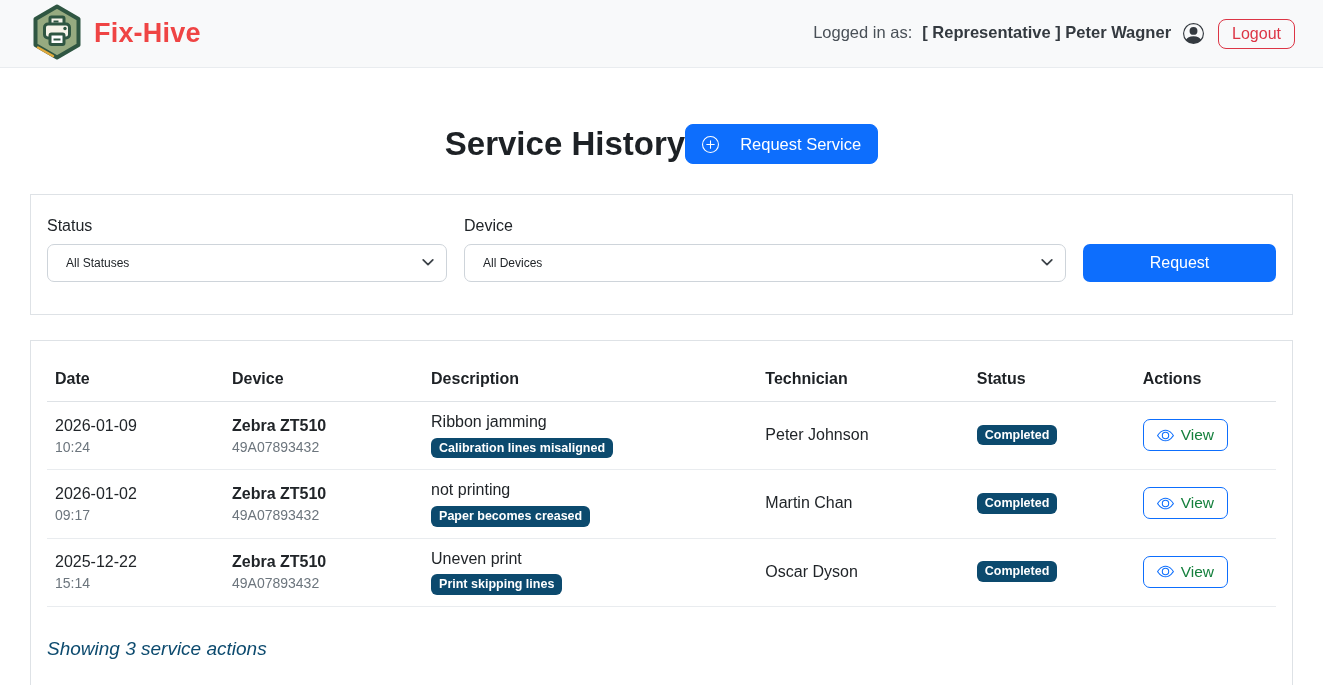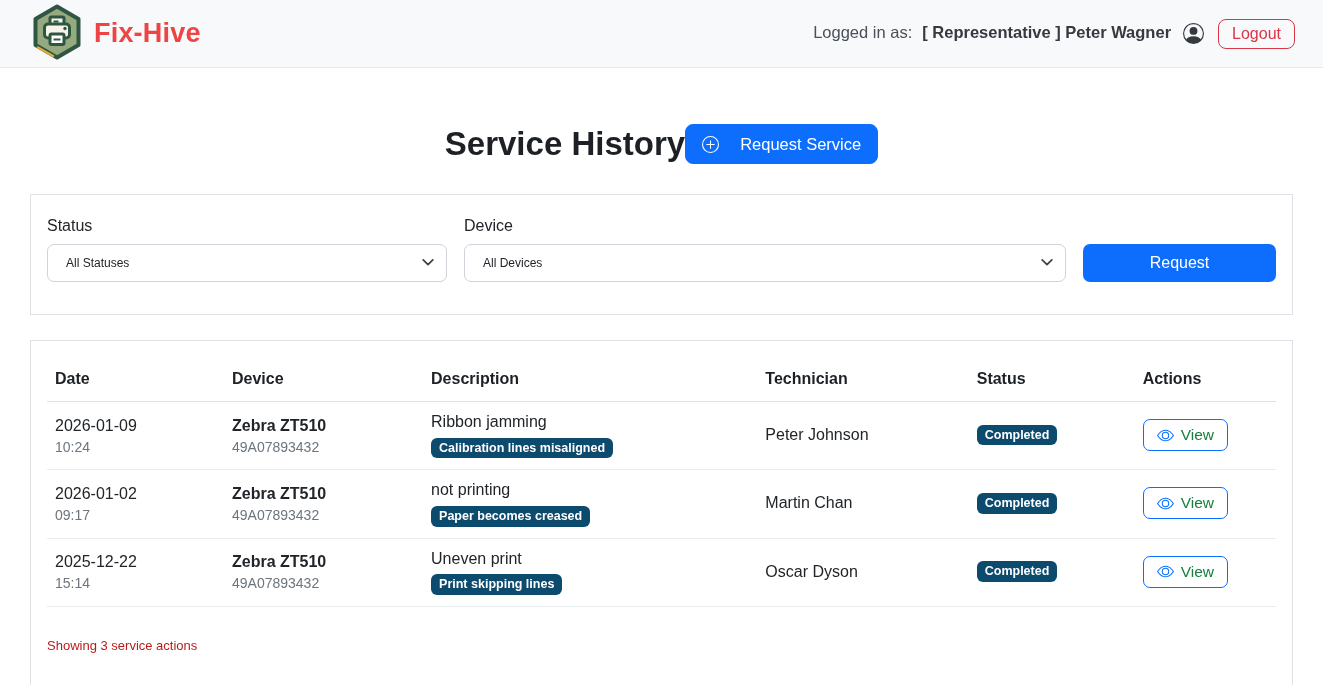--- a/index.html
+++ b/index.html
@@ -149,23 +149,24 @@
     background: #fff;
     color: #15803d;
     border: 1px solid #0d6efd;
     border-radius: 7px;
     padding: 6px 13px;
     font-size: 15.5px;
     font-family: inherit;
     cursor: pointer;
   }
   .table-footer {
-    color: #b91c1c;
-    font-size: 13px;
+    color: #0c4a6e;
+    font-size: 19px;
     margin: 31px 0 18px 0;
+    font-style: italic;
   }
 </style>
 </head>
 <body>
 
 <header class="app-header">
   <div class="brand">
     <span>
       <svg width="54" height="58" viewBox="0 0 108 116">
         <polygon points="54,7 97,32 97,84 54,109 11,84 11,32" fill="#96aa80" stroke="#2f5642" stroke-width="8" stroke-linejoin="round"></polygon>

